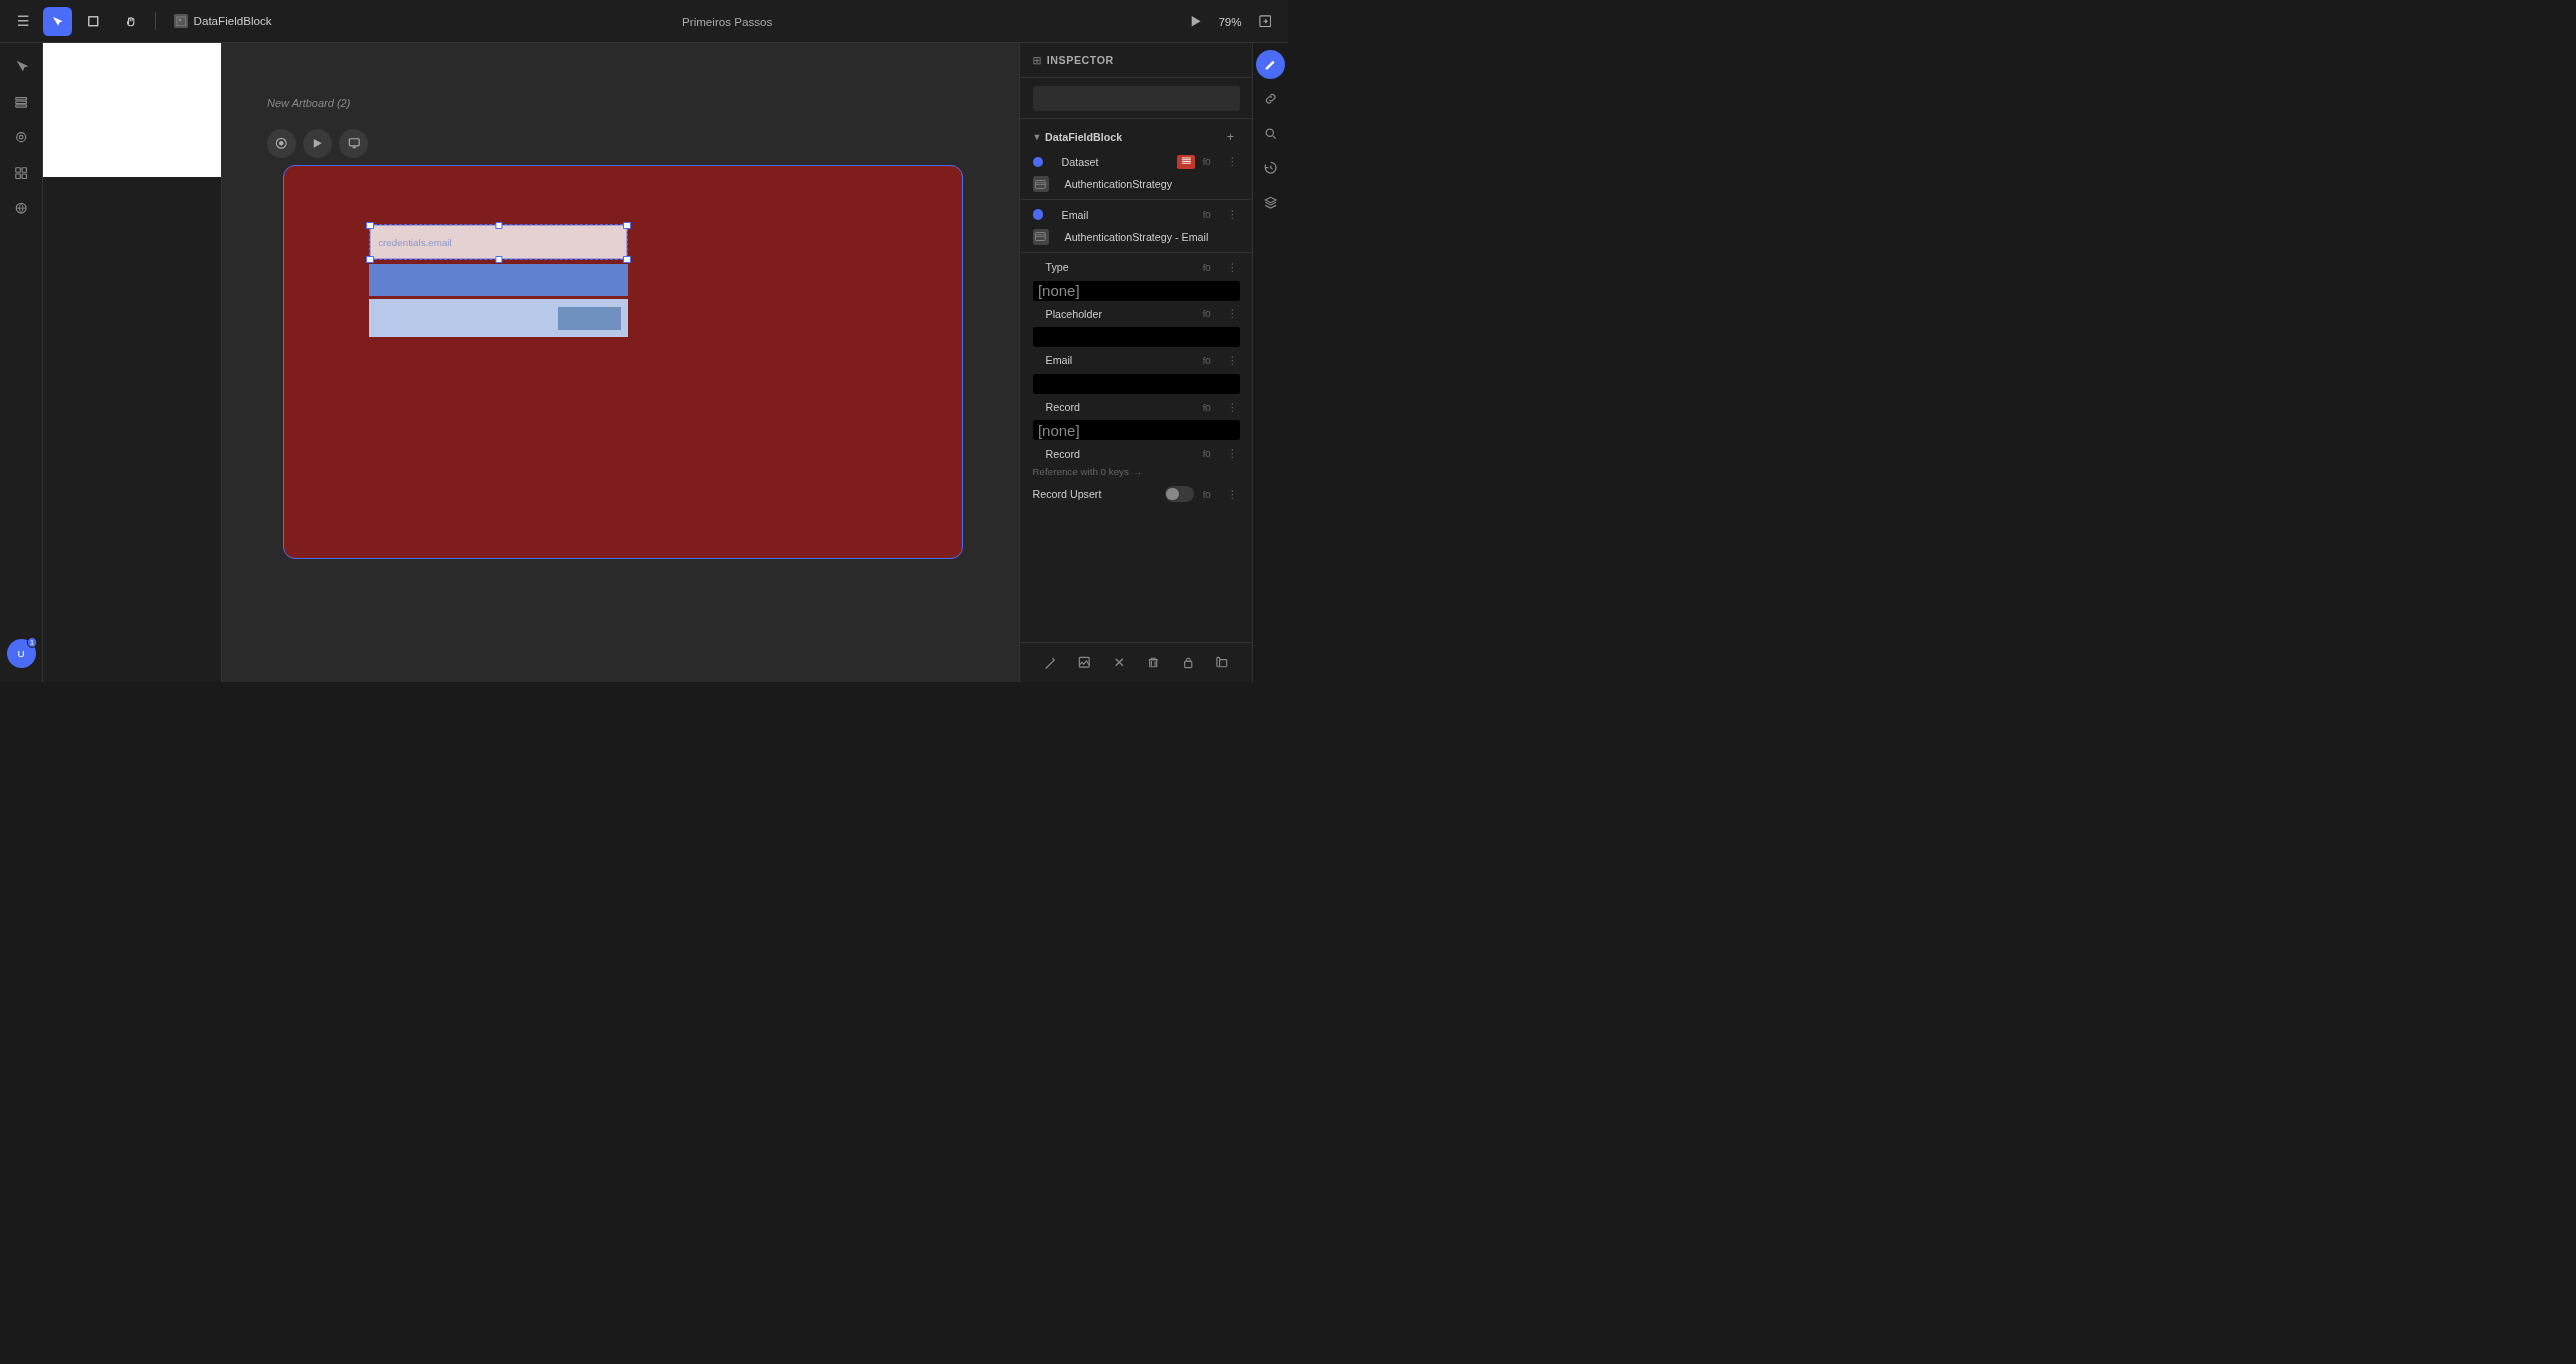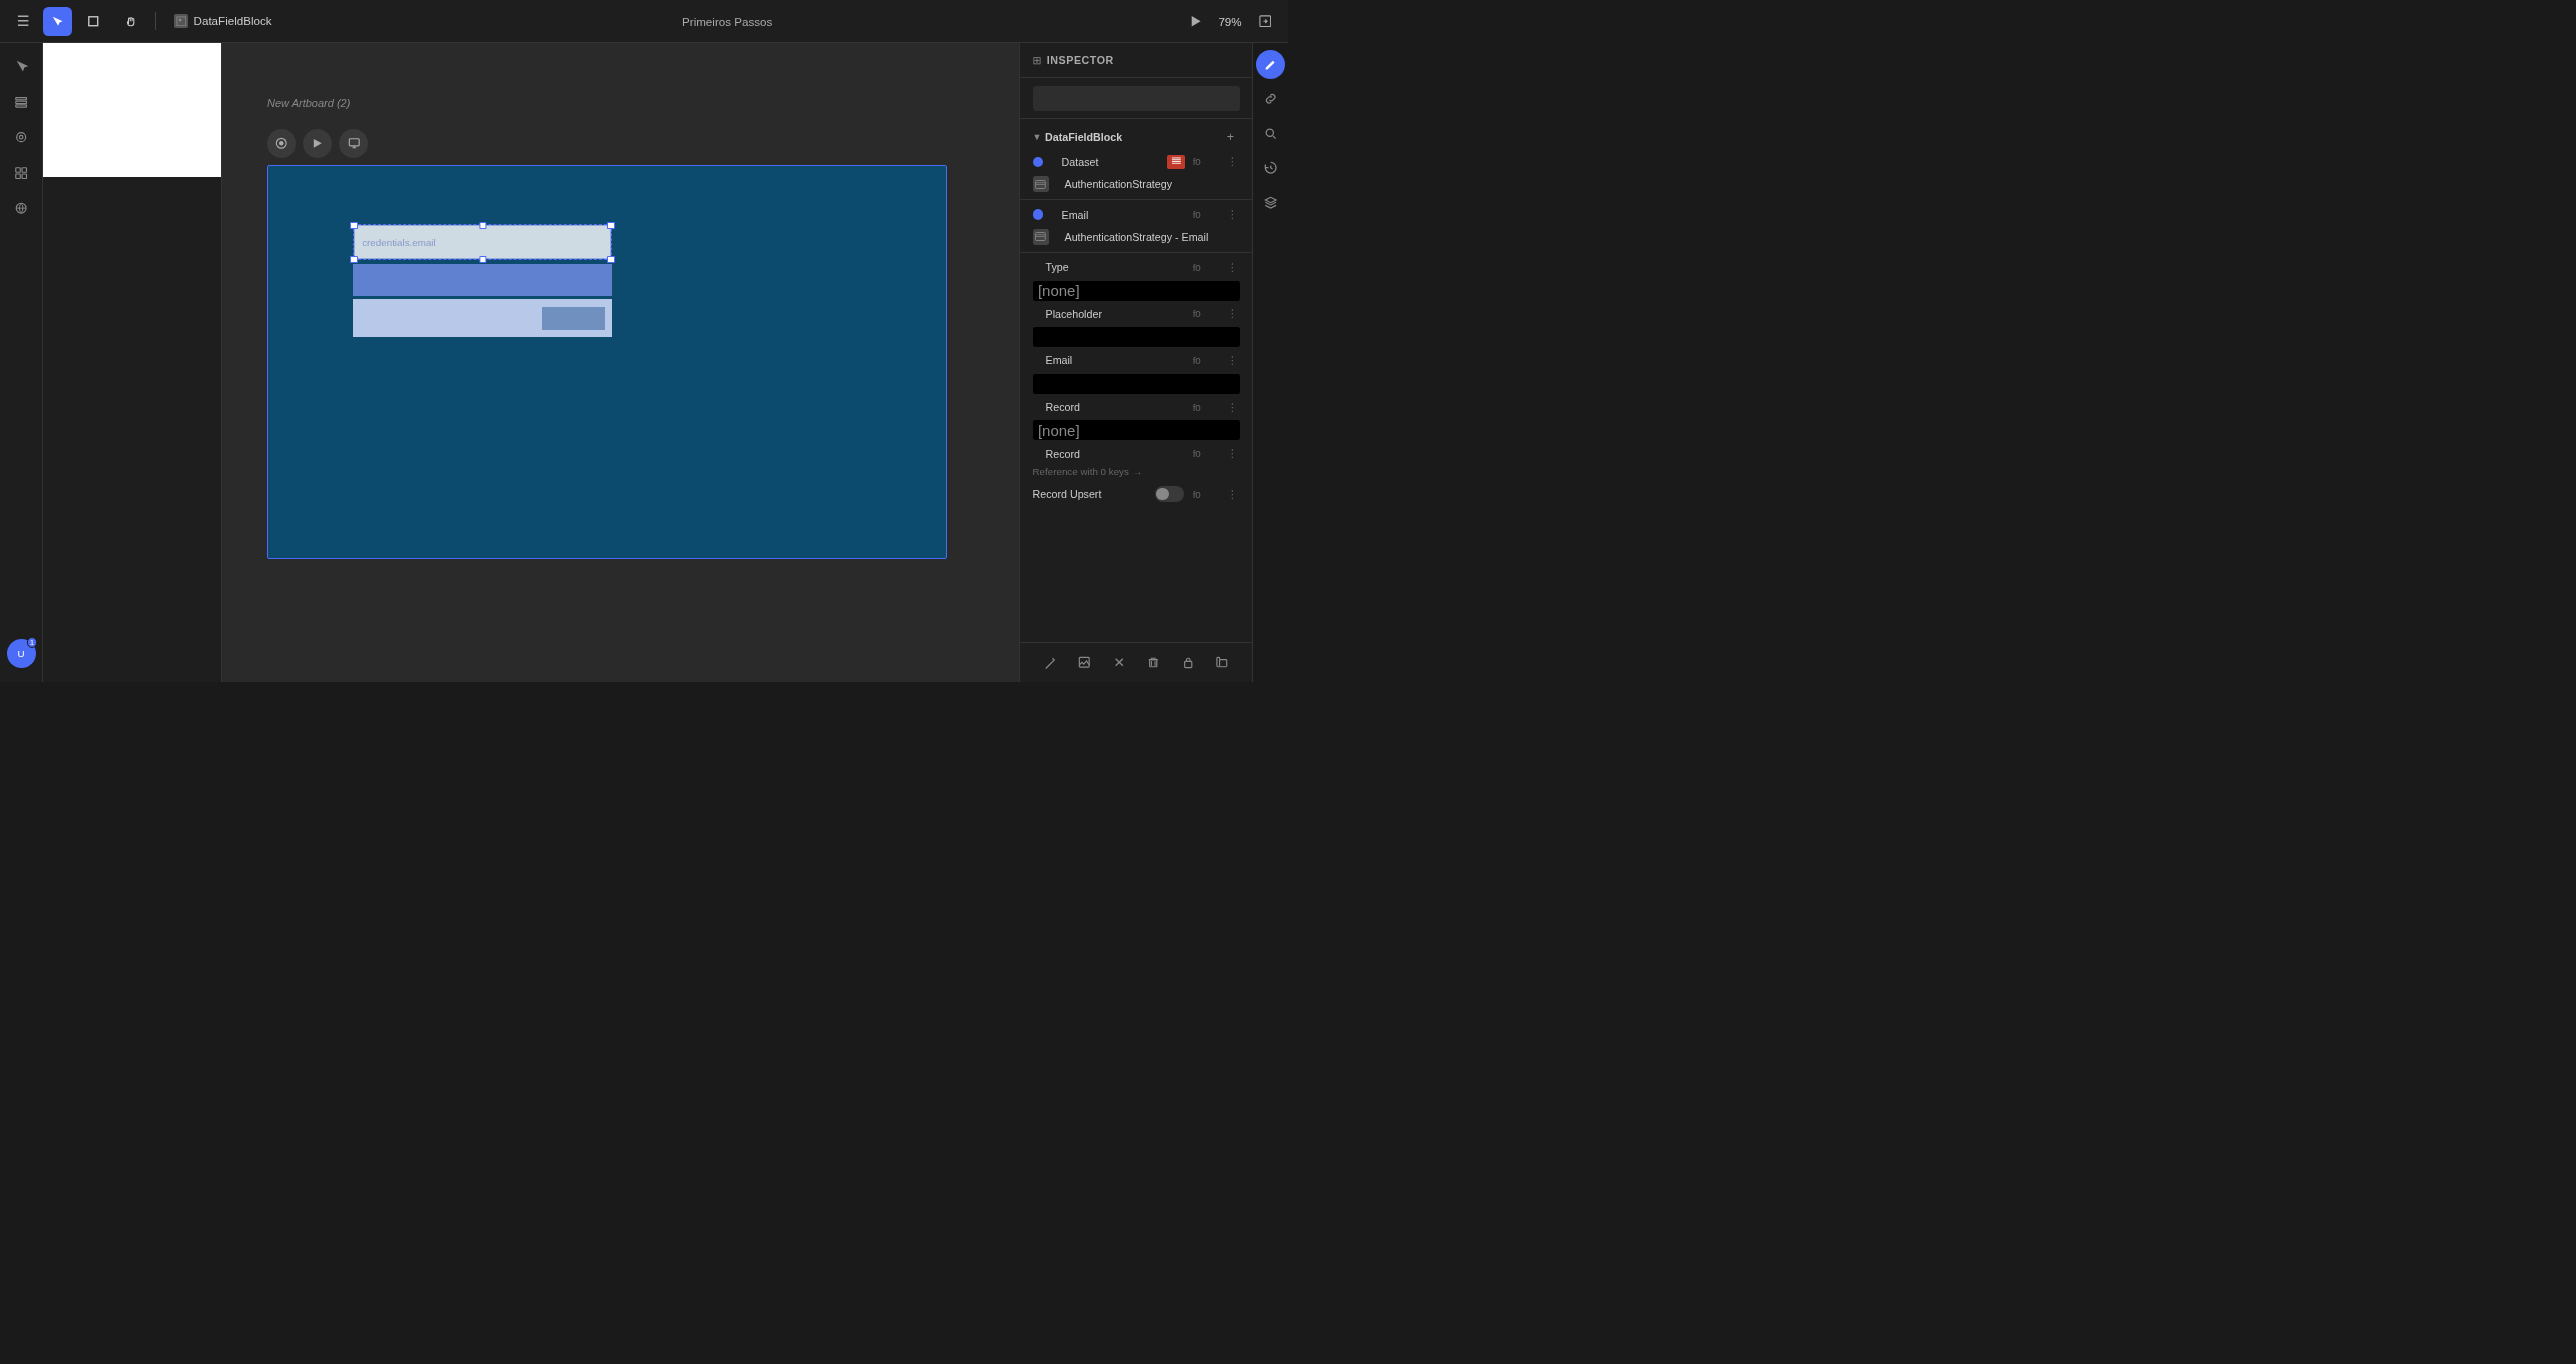--- a/index.html
+++ b/index.html
@@ -230,25 +230,26 @@
       display: flex;
       align-items: center;
       justify-content: center;
       cursor: pointer;
       color: #ccc;
       font-size: 11.6px;
     }
     .artboard-frame {
       width: 680px;
       height: 394px;
-      background: #0c4a6e;
+      background: #7f1d1d;
       border: 1.8px solid #4a6cf7;
-      border-radius: 2px;
+      border-radius: 12px;
       position: relative;
       overflow: hidden;
+      margin-left: 16px;
     }
     
     .component-wrapper {
       position: absolute;
       top: 58px;
       left: 85px;
       width: 259px;
     }
     .selected-element {
       border: 1.3px dashed #4a6cf7;
@@ -375,21 +376,21 @@
     .prop-dot.blue { background: #4a6cf7; }
     .prop-label {
       flex: 1;
       font-size: 10.7px;
       color: #ccc;
       padding-left: 13px;
     }
     .prop-f0 {
       font-size: 9.8px;
       color: #666;
-      margin-right: 19px;
+      margin-right: 9px;
     }
     .prop-menu {
       width: 14.3px;
       height: 14.3px;
       display: flex;
       align-items: center;
       justify-content: center;
       color: #666;
       cursor: pointer;
       font-size: 10.7px;

